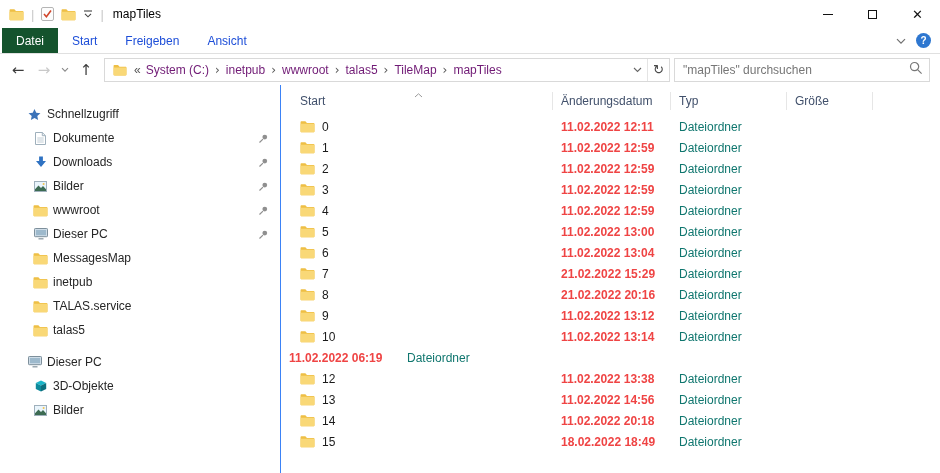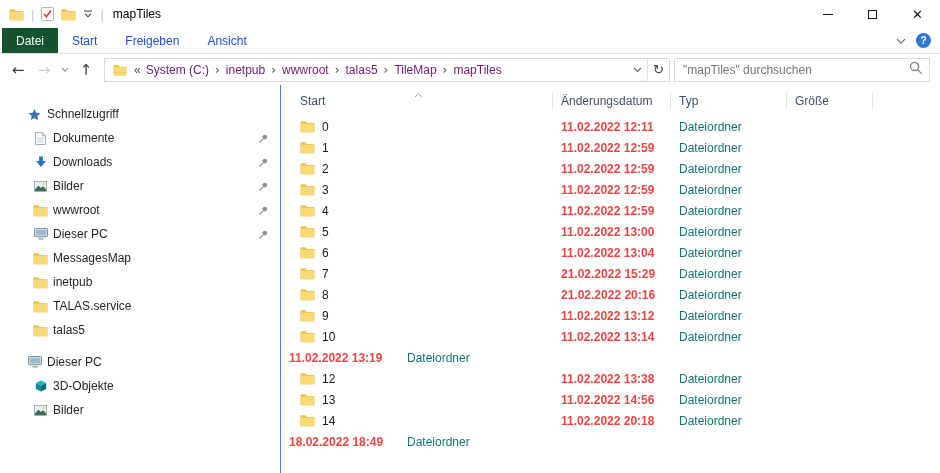--- a/index.html
+++ b/index.html
@@ -514,21 +514,21 @@
                   <use href="#i-folder"></use>
                 </svg>
               </span>
               <span>10</span>
             </span>
           <span class="c-date">11.02.2022 13:14</span>
           <span class="c-type">Dateiordner</span>
           <span class="c-size"></span>
         </div>
         <div class="row">
-          <span class="c-date">11.02.2022 13:19</span>
+          <span class="c-date">11.02.2022 06:19</span>
           <span class="c-type">Dateiordner</span>
           <span class="c-size"></span>
         </div>
         <div class="row">
           <span class="c-name">
               <span class="f-icon">
                 <svg width="15" height="13">
                   <use href="#i-folder"></use>
                 </svg>
               </span>
@@ -558,20 +558,28 @@
                   <use href="#i-folder"></use>
                 </svg>
               </span>
               <span>14</span>
             </span>
           <span class="c-date">11.02.2022 20:18</span>
           <span class="c-type">Dateiordner</span>
           <span class="c-size"></span>
         </div>
         <div class="row">
+          <span class="c-name">
+              <span class="f-icon">
+                <svg width="15" height="13">
+                  <use href="#i-folder"></use>
+                </svg>
+              </span>
+              <span>15</span>
+            </span>
           <span class="c-date">18.02.2022 18:49</span>
           <span class="c-type">Dateiordner</span>
           <span class="c-size"></span>
         </div>
       </div>
     </div>
   </div>
 </div>
 
 </body></html>

